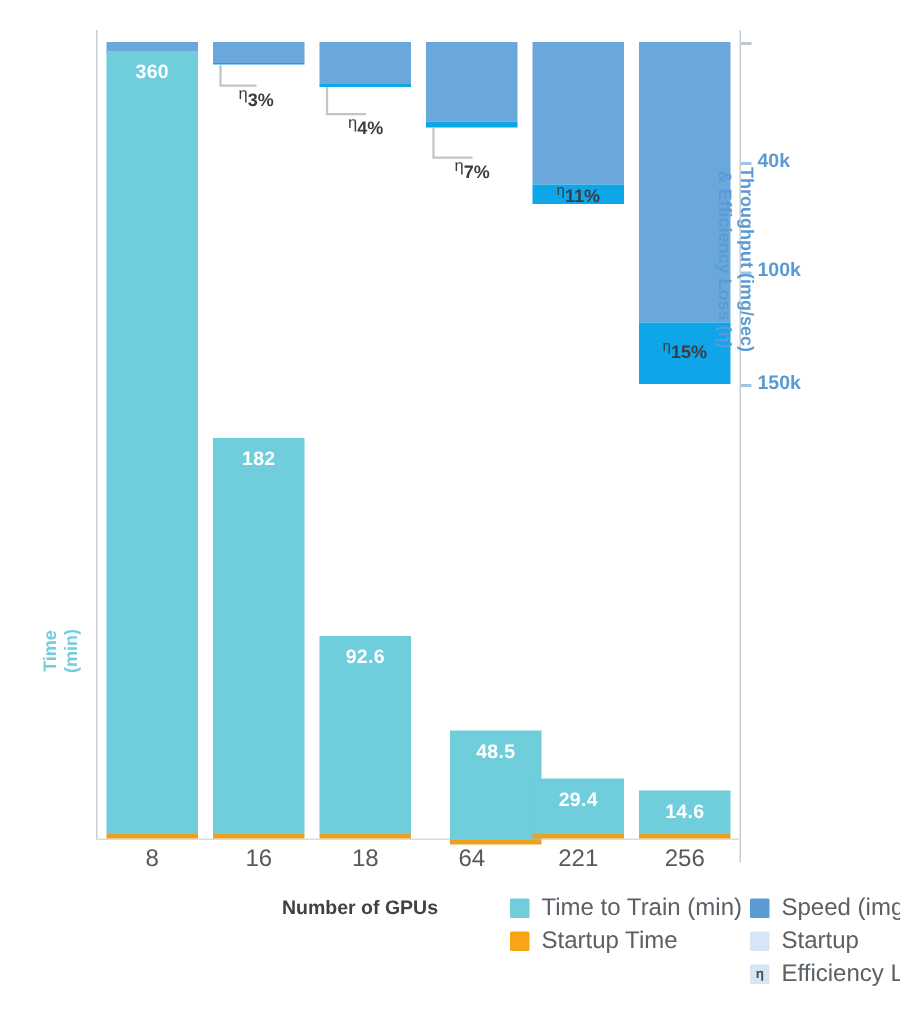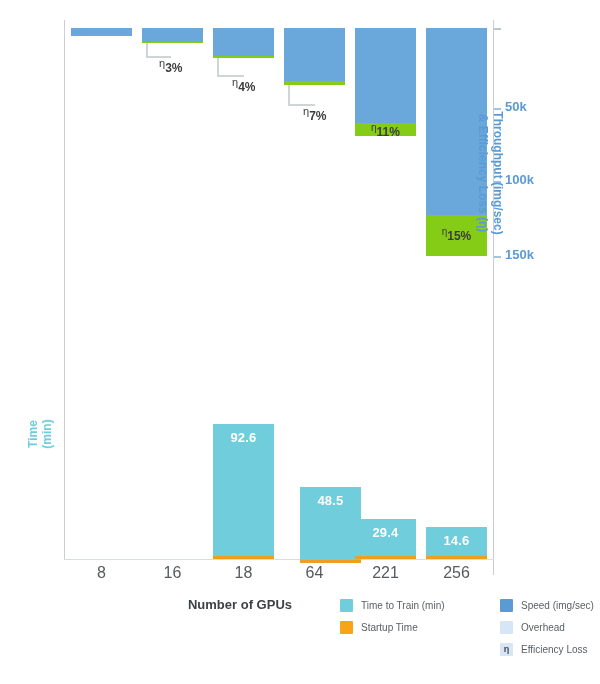--- a/index.html
+++ b/index.html
@@ -48,21 +48,21 @@
   }
 
   
   .bar-speed-wrap{position:absolute;top:28px;}
   .bar-speed{
     position:absolute;top:0;left:0;right:0;
     background:#6aa8dc;
   }
   .bar-overhead{
     position:absolute;left:0;right:0;
-    background:#84cc16;
+    background:#0ea5e9;
   }
   .eta-inside{
     position:absolute;left:0;right:0;
     text-align:center;
     font-size:11px;
     color:#3d3d3d;
     white-space:nowrap;
   }
   .eta-inside .eta-sym{font-size:10px;vertical-align:super;}
   .eta-inside .eta-val{font-size:12px;font-weight:600;}
@@ -147,21 +147,21 @@
   }
   .legend-swatch.eta-swatch{
     background:#d7e6f6;
     color:#4a4a4a;
     font-size:9px;
     line-height:13px;
     text-align:center;
     font-weight:700;
   }
   .legend-text{
-    font-size:10px;color:#5a6065;white-space:nowrap;
+    font-size:16px;color:#5a6065;white-space:nowrap;
   }
 </style>
 </head>
 <body>
 
 <div id="chart-root">
 
   <div class="axis-left-line"></div>
   <div class="axis-right-line"></div>
   <div class="baseline"></div>
@@ -220,21 +220,33 @@
 
   <div class="bar-speed-wrap" style="left:426px;width:61px;height:168px;">
     <div class="bar-speed" style="height:187px;"></div>
     <div class="bar-overhead" style="top:187px;height:41px;">
       <div class="eta-inside" style="top:11px;">
         <span class="eta-sym">η</span><span class="eta-val">15%</span>
       </div>
     </div>
   </div>
 
-
+  <div class="bar-group" style="left:71px;width:61px;height:525px;top:34px;">
+    <div class="bar-time" style="left:0;right:0;height:522px;">
+      <div class="bar-time-label">360</div>
+    </div>
+    <div class="bar-startup" style="left:0;right:0;"></div>
+  </div>
+
+  <div class="bar-group" style="left:142px;width:61px;height:267px;top:292px;">
+    <div class="bar-time" style="left:0;right:0;height:264px;">
+      <div class="bar-time-label">182</div>
+    </div>
+    <div class="bar-startup" style="left:0;right:0;"></div>
+  </div>
 
   <div class="bar-group" style="left:213px;width:61px;height:135px;top:424px;">
     <div class="bar-time" style="left:0;right:0;height:132px;padding-left:13px;">
       <div class="bar-time-label">92.6</div>
     </div>
     <div class="bar-startup" style="left:0;right:0;"></div>
   </div>
 
   <div class="bar-group" style="left:300px;width:61px;height:80px;top:483px;border-radius:13px;">
     <div class="bar-time" style="left:0;right:0;height:73px;">
@@ -269,21 +281,21 @@
   <div class="ylabel-left">
     <div>Time</div>
     <div>(min)</div>
   </div>
 
   <div class="rtick rtick-top" style="top:28px;">
     <div class="tickmark"></div>
   </div>
   <div class="rtick" style="top:108px;">
     <div class="tickmark"></div>
-    <div class="ticktext">50k</div>
+    <div class="ticktext">40k</div>
   </div>
   <div class="rtick" style="top:181px;">
     <div class="tickmark"></div>
     <div class="ticktext">100k</div>
   </div>
   <div class="rtick" style="top:256px;">
     <div class="tickmark"></div>
     <div class="ticktext">150k</div>
   </div>
 
@@ -305,21 +317,21 @@
       </div>
     </div>
 
     <div class="legend-col legend-col-b">
       <div class="legend-item">
         <span class="legend-swatch" style="background:#5b9bd5;"></span>
         <span class="legend-text">Speed (img/sec)</span>
       </div>
       <div class="legend-item">
         <span class="legend-swatch" style="background:#d7e6f6;"></span>
-        <span class="legend-text">Overhead</span>
+        <span class="legend-text">Startup</span>
       </div>
       <div class="legend-item">
         <span class="legend-swatch eta-swatch">η</span>
         <span class="legend-text">Efficiency Loss</span>
       </div>
     </div>
 
   </div>
 
 </div>

